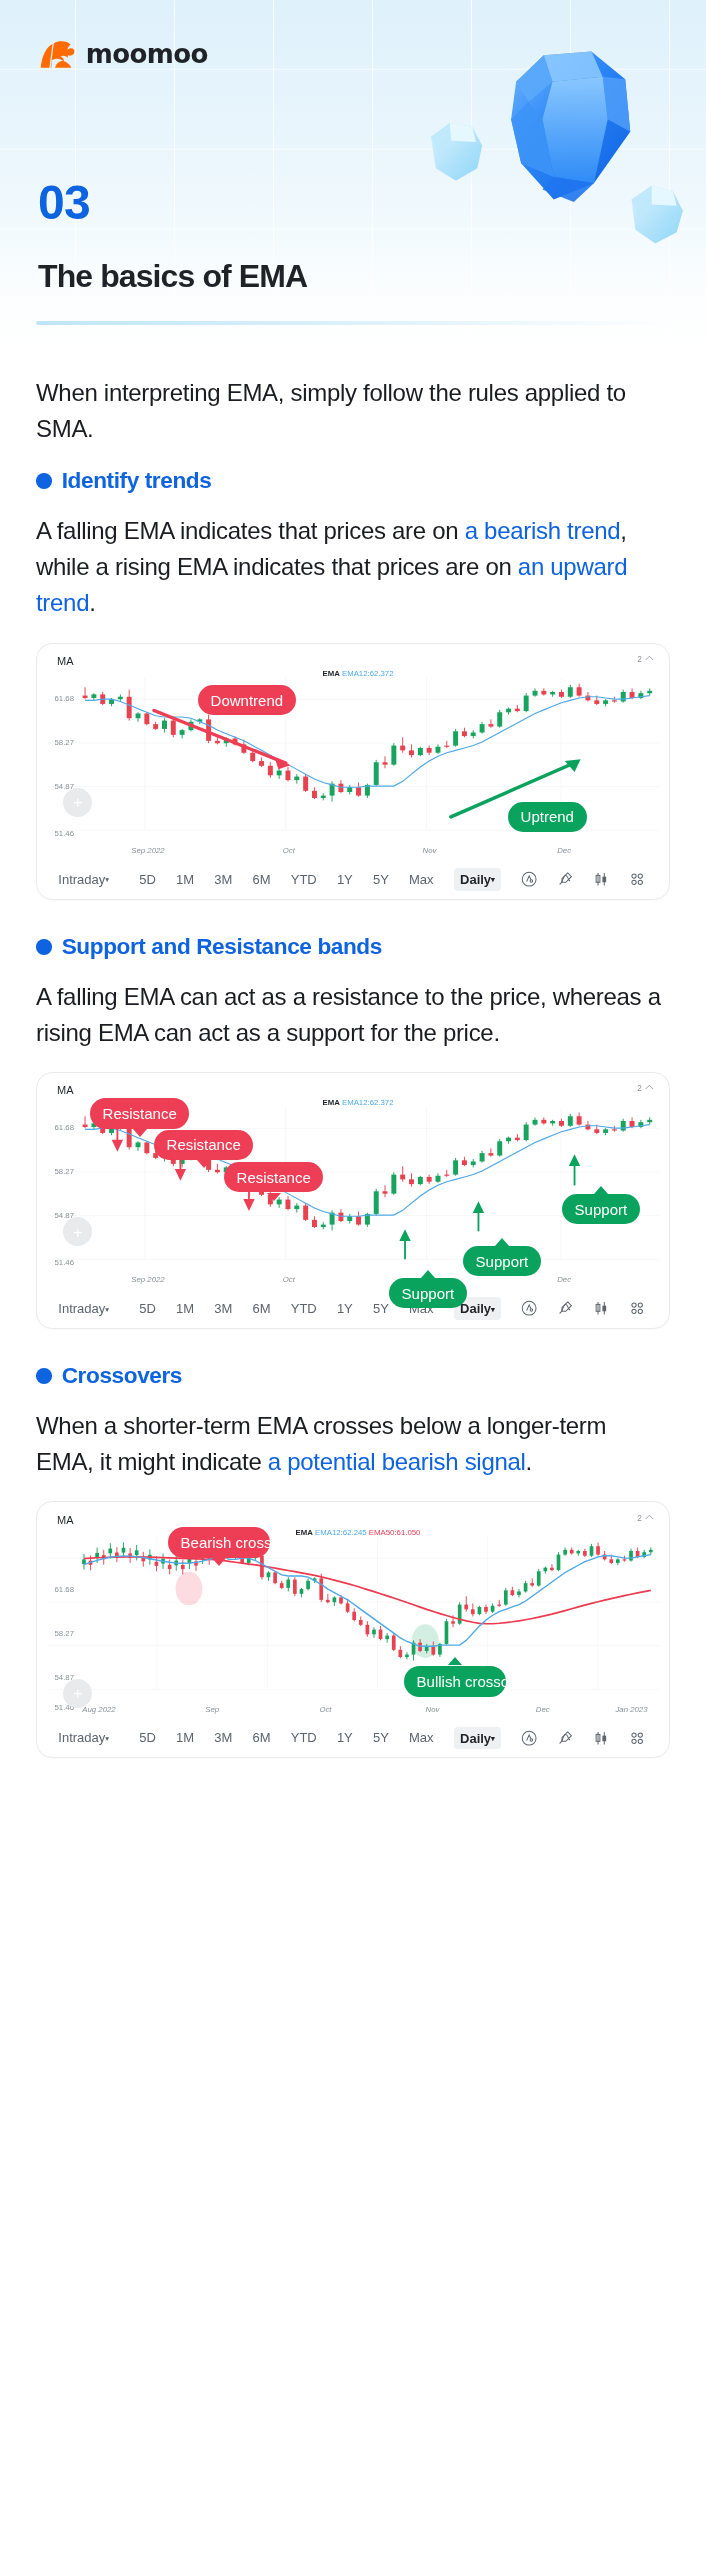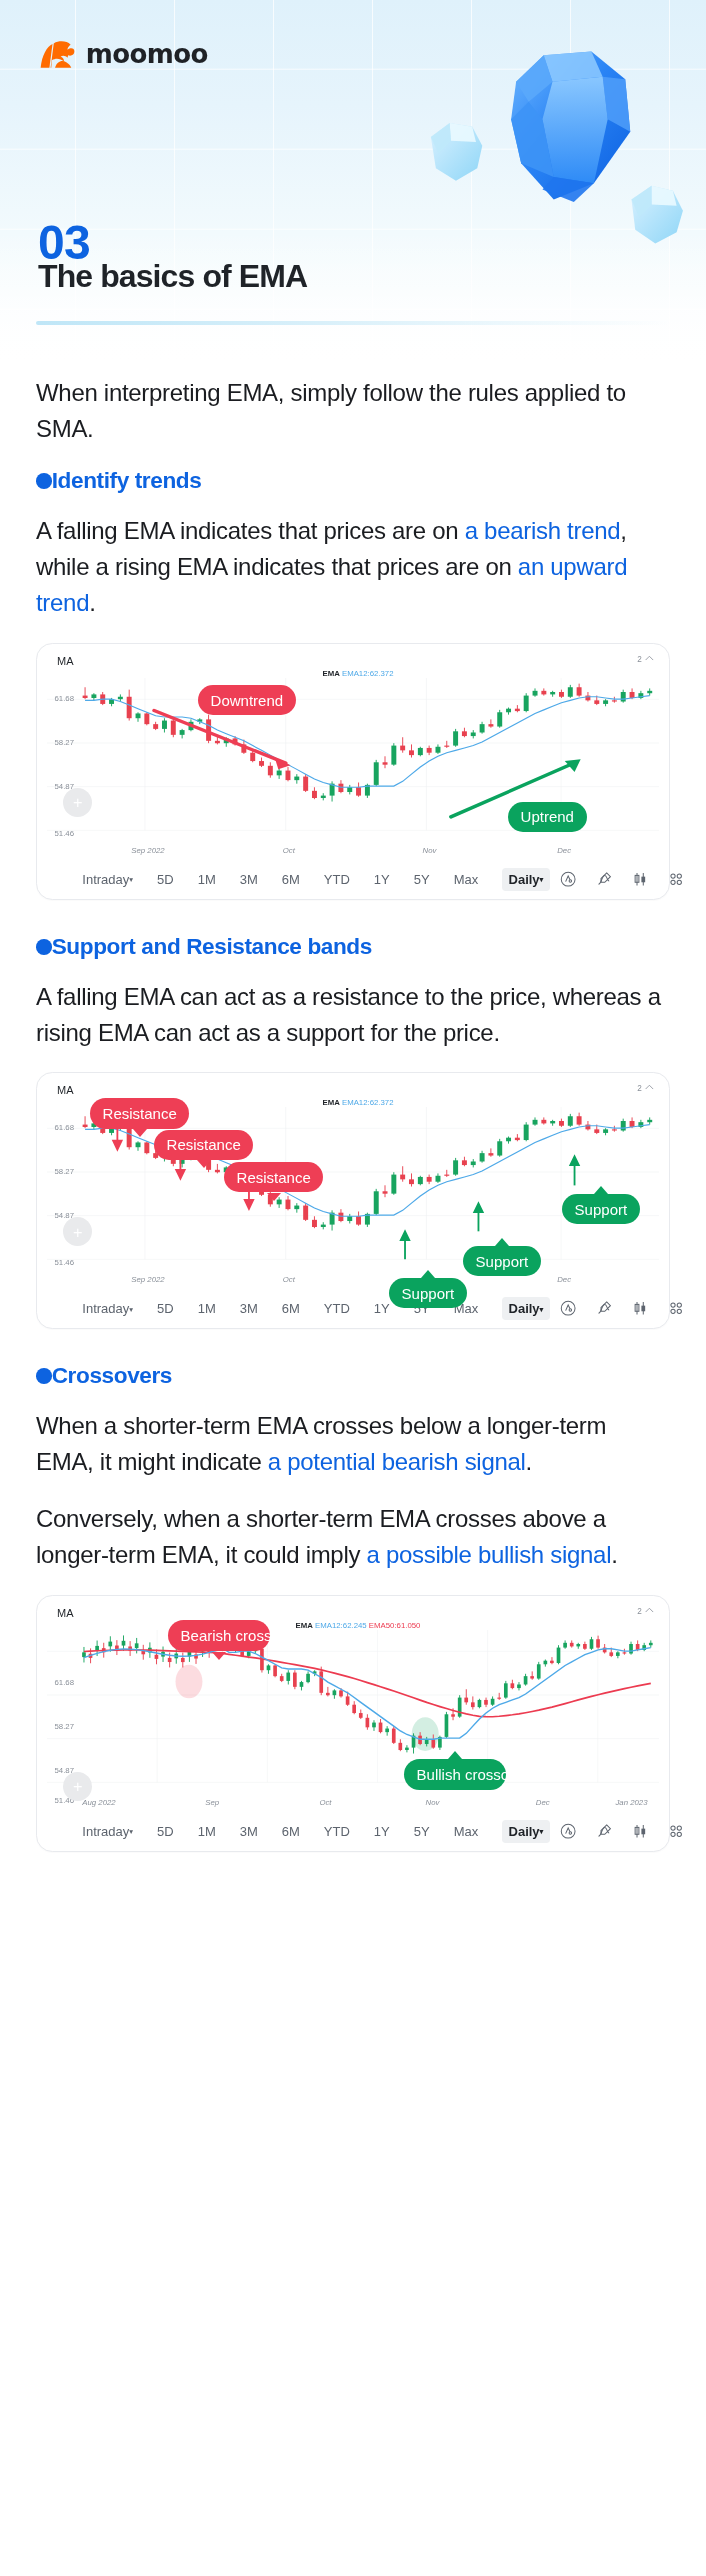--- a/index.html
+++ b/index.html
@@ -38,21 +38,21 @@
 
   .logo-row{ position:absolute; left:38px; top:39px; display:flex; align-items:flex-start; gap:8.8px; z-index:6;}
   .logo-mark{ width:39px; height:30px; display:block; }
   .logo-word{ font-size:26px; font-weight:700; letter-spacing:-0.6px; color:#1f2226; font-family:"DejaVu Sans", sans-serif;}
 
   .gem-wrap{ position:absolute; right:19px; top:19px; width:264px; height:232px; z-index:4; }
 
   .num{
     position:absolute; left:38px; top:179px;
     font-size:48px; line-height:48px; font-weight:800; color:#0d63e0;
-    letter-spacing:-0.6px; z-index:6;margin-top:40px;
+    letter-spacing:-0.6px; z-index:6;
   }
   .title{
     position:absolute; left:38px; top:259px;
     font-size:32px; line-height:35px; font-weight:800; color:#1f2328;
     letter-spacing:-0.9px; z-index:6;
   }
   .title-rule{
     position:absolute; left:36px; top:321px; width:634px; height:4.4px;
     border-radius:2.5px;
     background:linear-gradient(90deg,#bfe6f7 0%, #d9f0fa 45%, rgba(232,248,253,0) 100%);
@@ -63,21 +63,21 @@
   .content{ padding:0 36px; }
   p.body{
     font-size:24px;
     line-height:36px;
     color:#1b1d21;
     letter-spacing:-0.3px;
     margin-bottom:21.3px;
   }
   p.body .hl{ color:#0d63e0; }
   .sec-head{
-    display:flex; align-items:center; 
+    display:flex; align-items:center; gap:10px;
     margin:19px 0 19px 0;
   }
   .sec-dot{
     width:15.7px;height:15.7px;border-radius:50%;
     background:#0d63e0; flex:0 0 auto;
   }
   .sec-title{
     font-size:22.6px; font-weight:700; color:#0d63e0; letter-spacing:-0.4px;
   }
 
@@ -118,21 +118,21 @@
     font-size:7.8px; color:#8a9099;font-style:italic;
   }
   .xaxis span{ position:absolute; top:0; transform:translateX(-50%); white-space:nowrap;}
 
   .toolbar{
     display:flex; align-items:center; gap:0;
     padding:10px 3.8px 5px 3.8px;
     font-size:13px; color:#5d646e;
   }
   .tb-item{
-    flex:1 1 auto; text-align:center; white-space:nowrap;margin-left:24px;
+    flex:1 1 auto; text-align:center; white-space:nowrap;
   }
   .tb-item.first{ text-align:left; padding-left:7.5px; }
   .tb-item .caret{ font-size:7.5px; position:relative; top:-1.3px; }
   .tb-daily{
     background:#eef0f2; color:#1f2328; font-weight:700;
     border-radius:3.8px; padding:3.8px 6.3px;
   }
   .tb-icon{ flex:0 0 auto; width:36px; display:flex; justify-content:center; }
 
   
@@ -746,23 +746,20 @@
         </span>
     </div>
   </div>
 
   <div class="sec-head">
     <span class="sec-dot"></span>
     <span class="sec-title">Crossovers</span>
   </div>
   <p class="body">
     <span>When a shorter-term EMA crosses below a longer-term EMA, it might indicate </span><span class="hl">a potential bearish signal</span><span>.</span>
-  </p>
-  <p class="body">
-    <span>Conversely, when a shorter-term EMA crosses above a longer-term EMA, it could imply </span><span class="hl">a possible bullish signal</span><span>.</span>
   </p>
 
   <div class="chart-card">
     <div class="chart-top">
       <span class="ma-label">MA</span>
       <span class="chart-top-right">
         <span>2</span>
         <svg width="8.8" height="6.3" viewBox="0 0 14 10" style="vertical-align:0.6px">
             <path d="M1 8 L7 2 L13 8" fill="none" stroke="#8a9099" stroke-width="1.3"></path>
           </svg>

